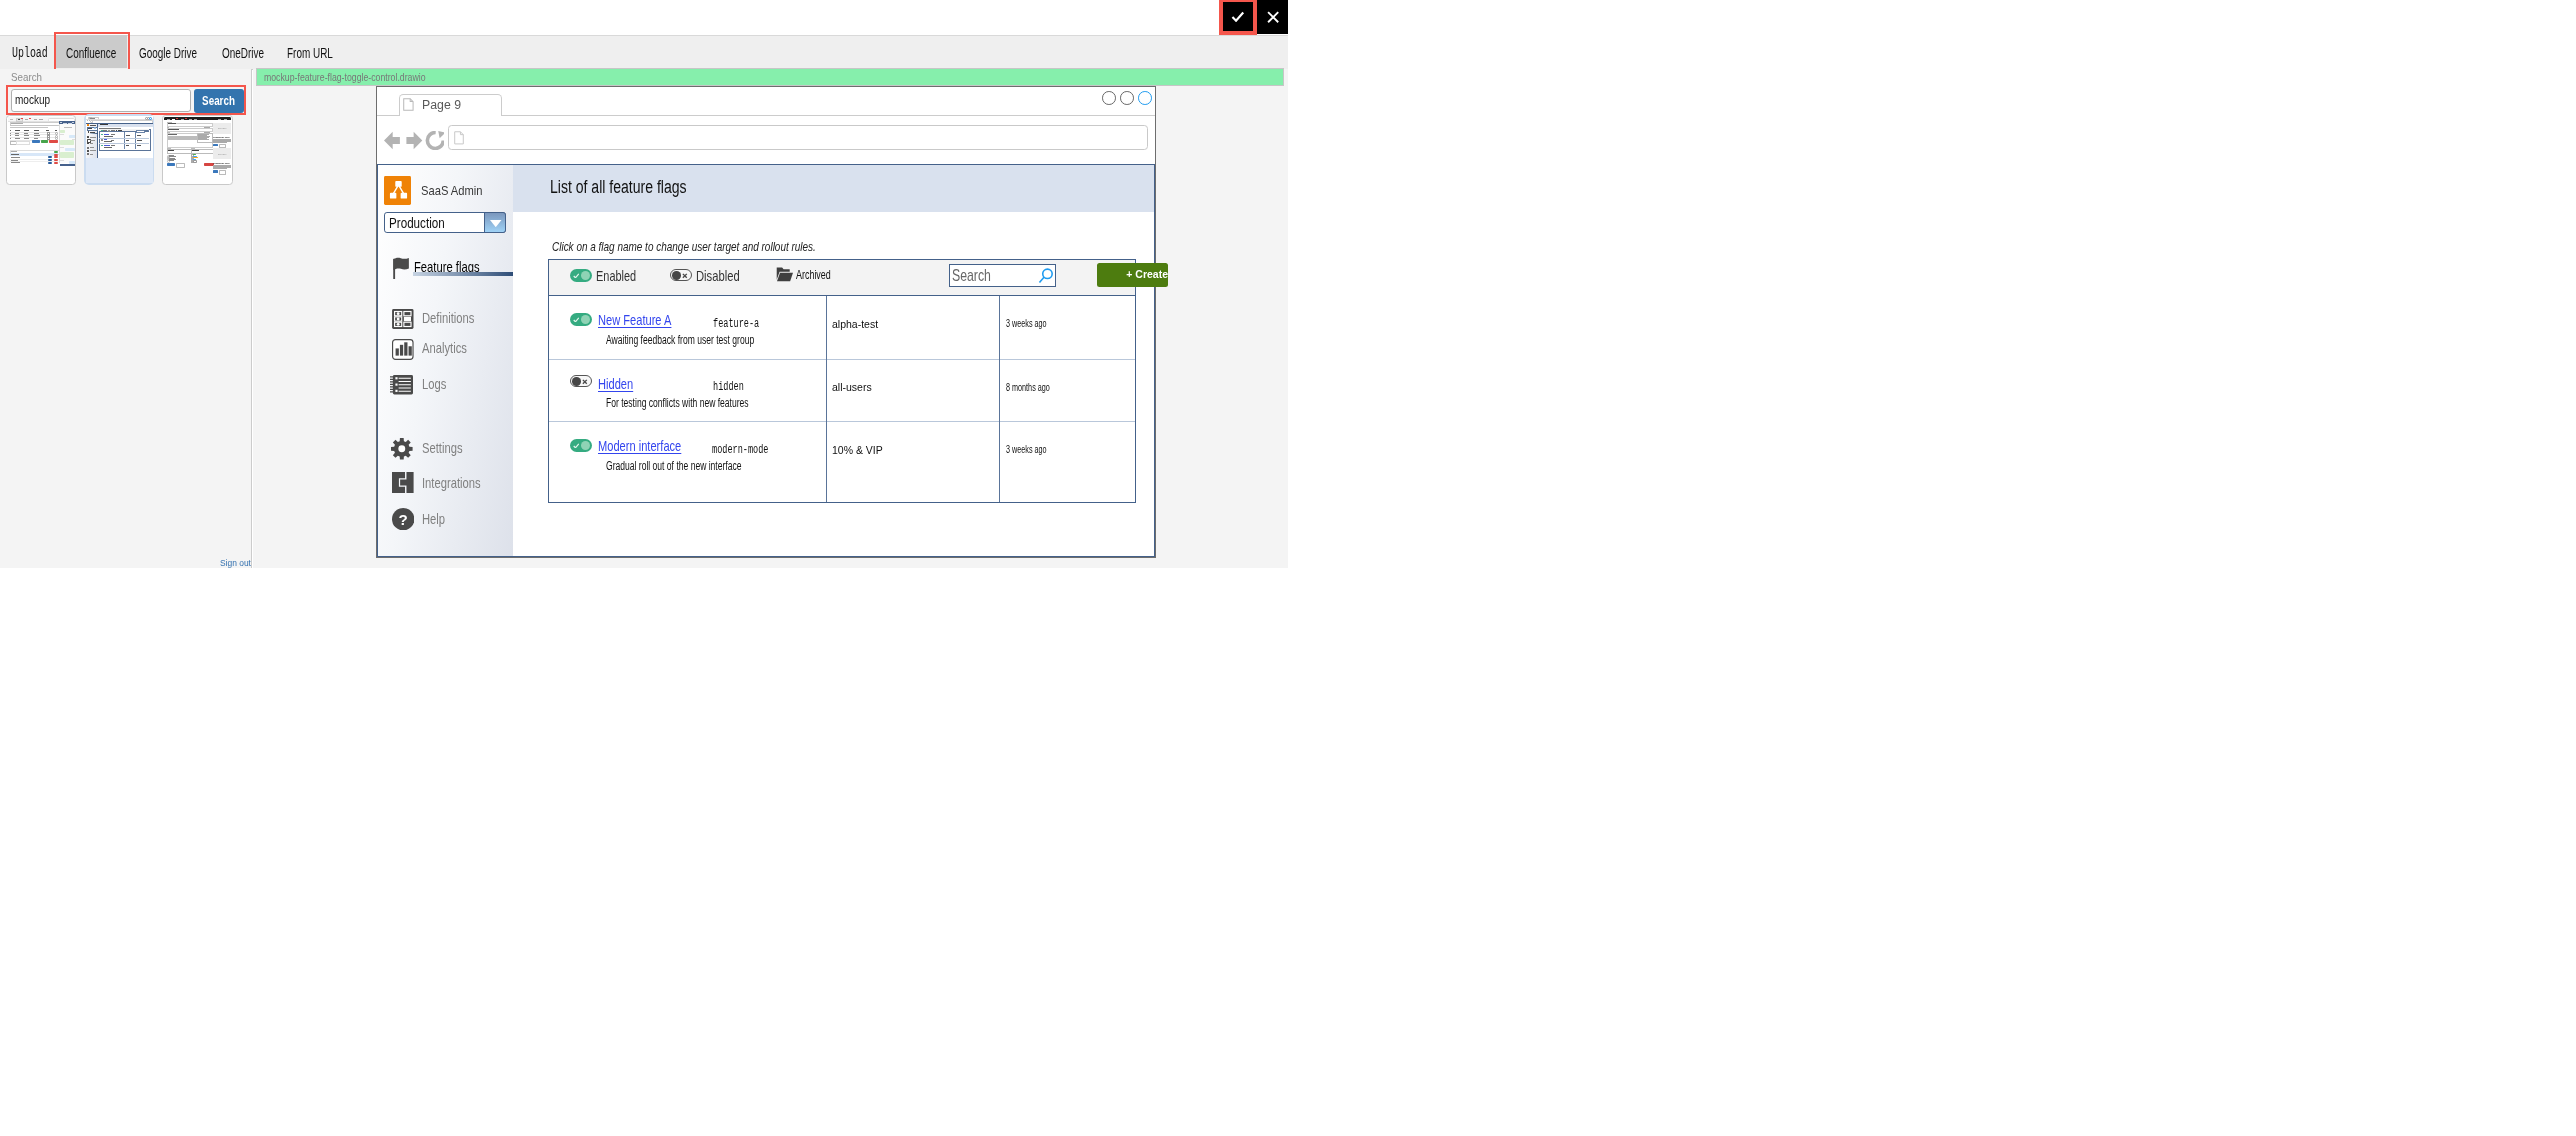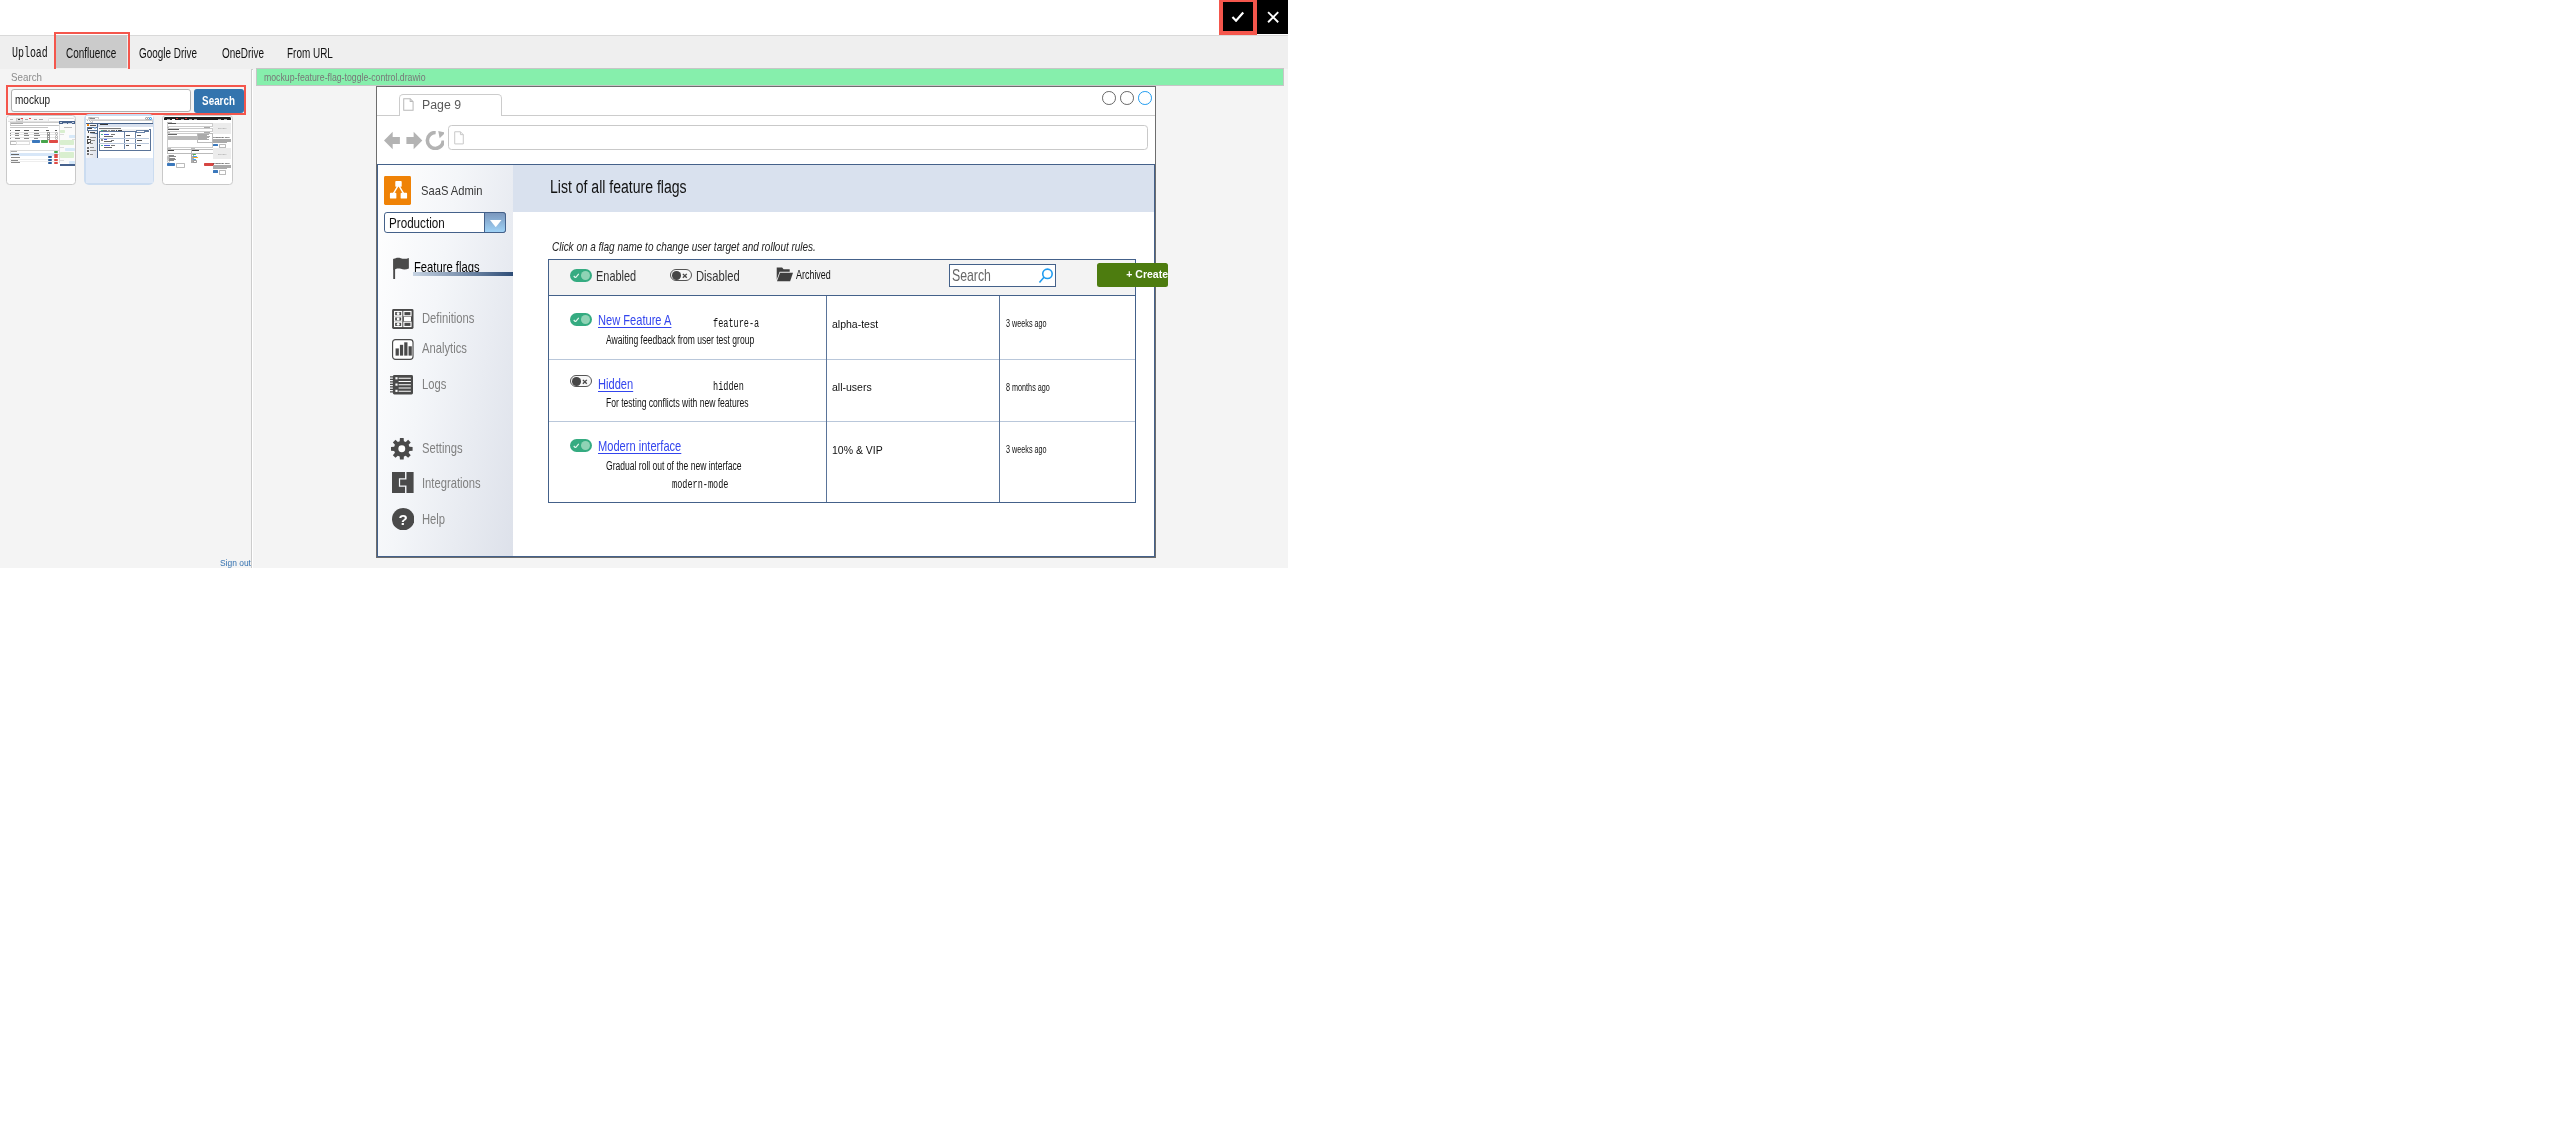--- a/index.html
+++ b/index.html
@@ -494,18 +494,18 @@
   <div class="ab" style="left:832px;top:381px;font-size:10.5px;color:#111;">all-users</div>
   <div class="ab" style="left:1006px;top:381px;font-size:10.8px;color:#111;"><span class="cx" style="transform:scaleX(0.67);">8 months ago</span></div>
 
   <div class="tgreen ab" style="left:570px;top:439px;">
       <div class="tgknob"></div>
       <svg class="tgc" width="6.5" height="5.8" viewBox="0 0 9 8">
         <path d="M1 4.2 L3.4 6.6 L8 1.2" stroke="#e4f5ec" stroke-width="1.7" fill="none"></path>
       </svg>
     </div>
   <div class="ab" style="left:598px;top:437px;font-size:15px;"><a class="flink cx" style="transform:scaleX(0.74);" href="#">Modern interface</a></div>
-  <div class="ab mono" style="left:672px;top:443px;font-size:12.3px;margin-top:35px;"><span class="cx" style="transform:scaleX(0.695);">modern-mode</span></div>
+  <div class="ab mono" style="left:712px;top:443px;font-size:12.3px;"><span class="cx" style="transform:scaleX(0.695);">modern-mode</span></div>
   <div class="ab" style="left:606px;top:458px;font-size:13.7px;color:#111;"><span class="cx" style="transform:scaleX(0.625);">Gradual roll out of the new interface</span></div>
   <div class="ab" style="left:832px;top:444px;font-size:10.5px;color:#111;">10% &amp; VIP</div>
   <div class="ab" style="left:1006px;top:443px;font-size:10.8px;color:#111;"><span class="cx" style="transform:scaleX(0.67);">3 weeks ago</span></div>
 </div>
 
 
 </body></html>

